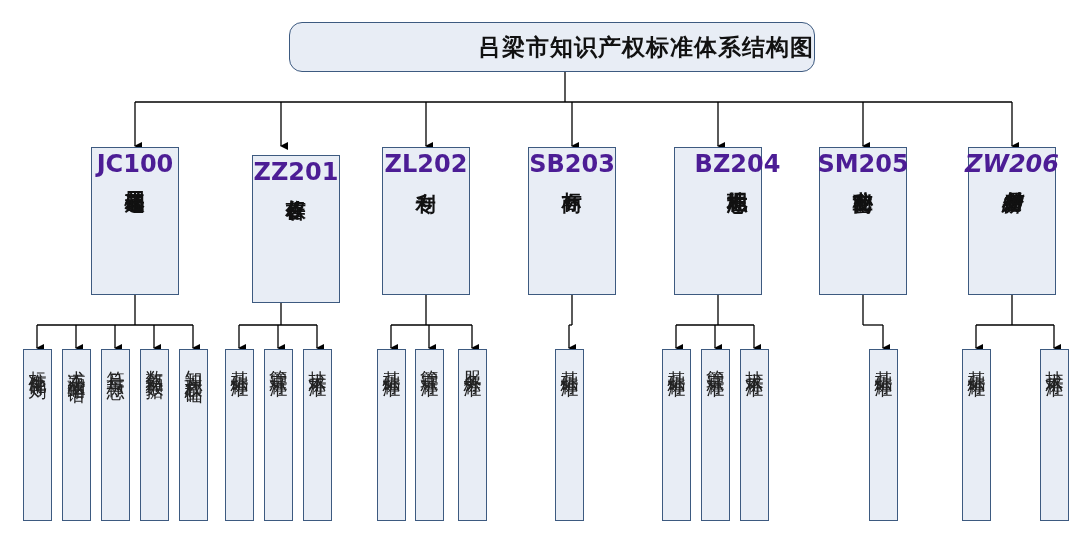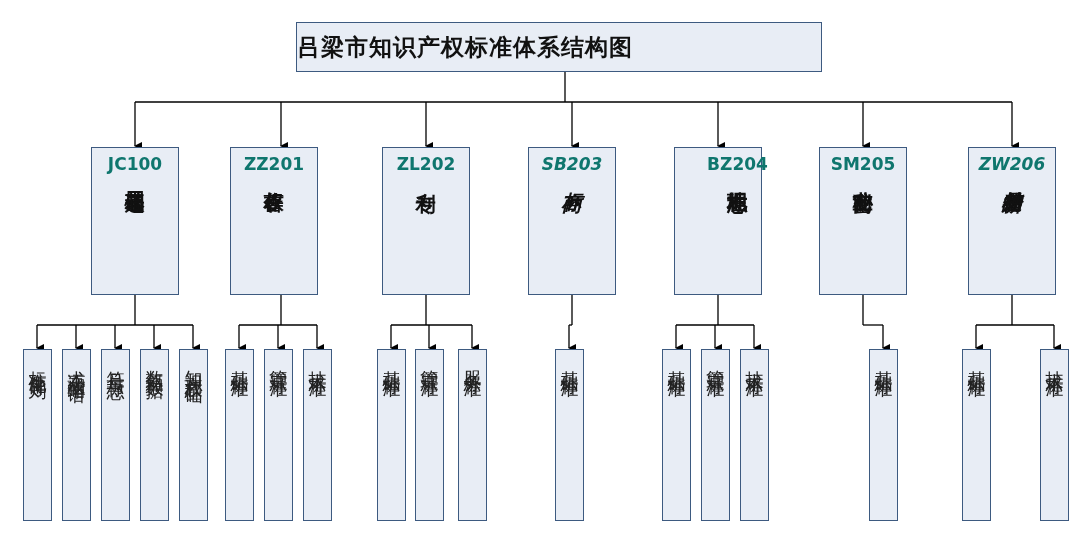--- a/index.html
+++ b/index.html
@@ -1,22 +1,22 @@
 <!DOCTYPE html>
 <html><head>
 <meta charset="utf-8">
 <style>
   html, body { margin:0; padding:0; background:#ffffff; }
   body { width:1087px; height:538px; position:relative; overflow:hidden; font-family:"DejaVu Sans", sans-serif; }
   #lines { position:absolute; left:0; top:0; width:1087px; height:538px; }
   .box { position:absolute; box-sizing:border-box; background:#e8edf5; border:1.5px solid #3d5a80; }
-  .title-box { left:296px; top:22px; width:526px; height:50px; display:flex; align-items:center; justify-content:flex-start; }
+  .title-box { left:289px; top:22px; width:526px; height:50px; display:flex; align-items:center; justify-content:flex-end;border-radius:13px; }
   .title-text { font-family:"DejaVu Sans", sans-serif; font-weight:bold; font-size:23px; color:#111; letter-spacing:1px; }
   .cat-box { top:147px; width:88px; height:148px; display:flex; flex-direction:column; align-items:center; padding-top:4px; }
-  .cat-code { font-family:"DejaVu Sans", sans-serif; font-weight:bold; font-size:17px; color:#0f766e; line-height:24px; }
+  .cat-code { font-family:"DejaVu Sans", sans-serif; font-weight:bold; font-size:24px; color:#4c1d95; line-height:24px; }
   .cat-name { font-family:"DejaVu Sans", sans-serif; font-weight:bold; font-size:20px; color:#111; line-height:24.5px; writing-mode:vertical-rl; text-orientation:upright; letter-spacing:0px; }
   .leaf-box { top:349px; width:29px; height:172px; display:flex; justify-content:center; padding-top:6px; }
   .leaf-text { font-family:"DejaVu Serif", serif; font-size:18px; color:#222; writing-mode:vertical-rl; text-orientation:upright; line-height:22px; letter-spacing:3px; }
 </style>
 </head>
 <body>
 
 <svg id="lines" xmlns="http://www.w3.org/2000/svg">
   <defs>
     <marker id="arr" markerWidth="8" markerHeight="8" refX="4" refY="7" orient="auto" markerUnits="userSpaceOnUse">
@@ -69,29 +69,29 @@
 </svg>
 
 <div class="box title-box">
   <span class="title-text">吕梁市知识产权标准体系结构图</span>
 </div>
 
 <div class="box cat-box" style="left:91px;">
   <span class="cat-code">JC100</span>
   <span class="cat-name">通用基础</span>
 </div>
-<div class="box cat-box" style="left:230px;">
+<div class="box cat-box" style="left:252px;margin-top:8px;">
   <span class="cat-code">ZZ201</span>
   <span class="cat-name">著作权</span>
 </div>
 <div class="box cat-box" style="left:382px;">
   <span class="cat-code">ZL202</span>
   <span class="cat-name">专利</span>
 </div>
-<div class="box cat-box" style="left:528px;font-style:italic;">
+<div class="box cat-box" style="left:528px;">
   <span class="cat-code">SB203</span>
   <span class="cat-name">商标</span>
 </div>
 <div class="box cat-box" style="left:674px;padding-left:39px;">
   <span class="cat-code">BZ204</span>
   <span class="cat-name">地理标志</span>
 </div>
 <div class="box cat-box" style="left:819px;align-items:center;">
   <span class="cat-code">SM205</span>
   <span class="cat-name">商业秘密</span>

